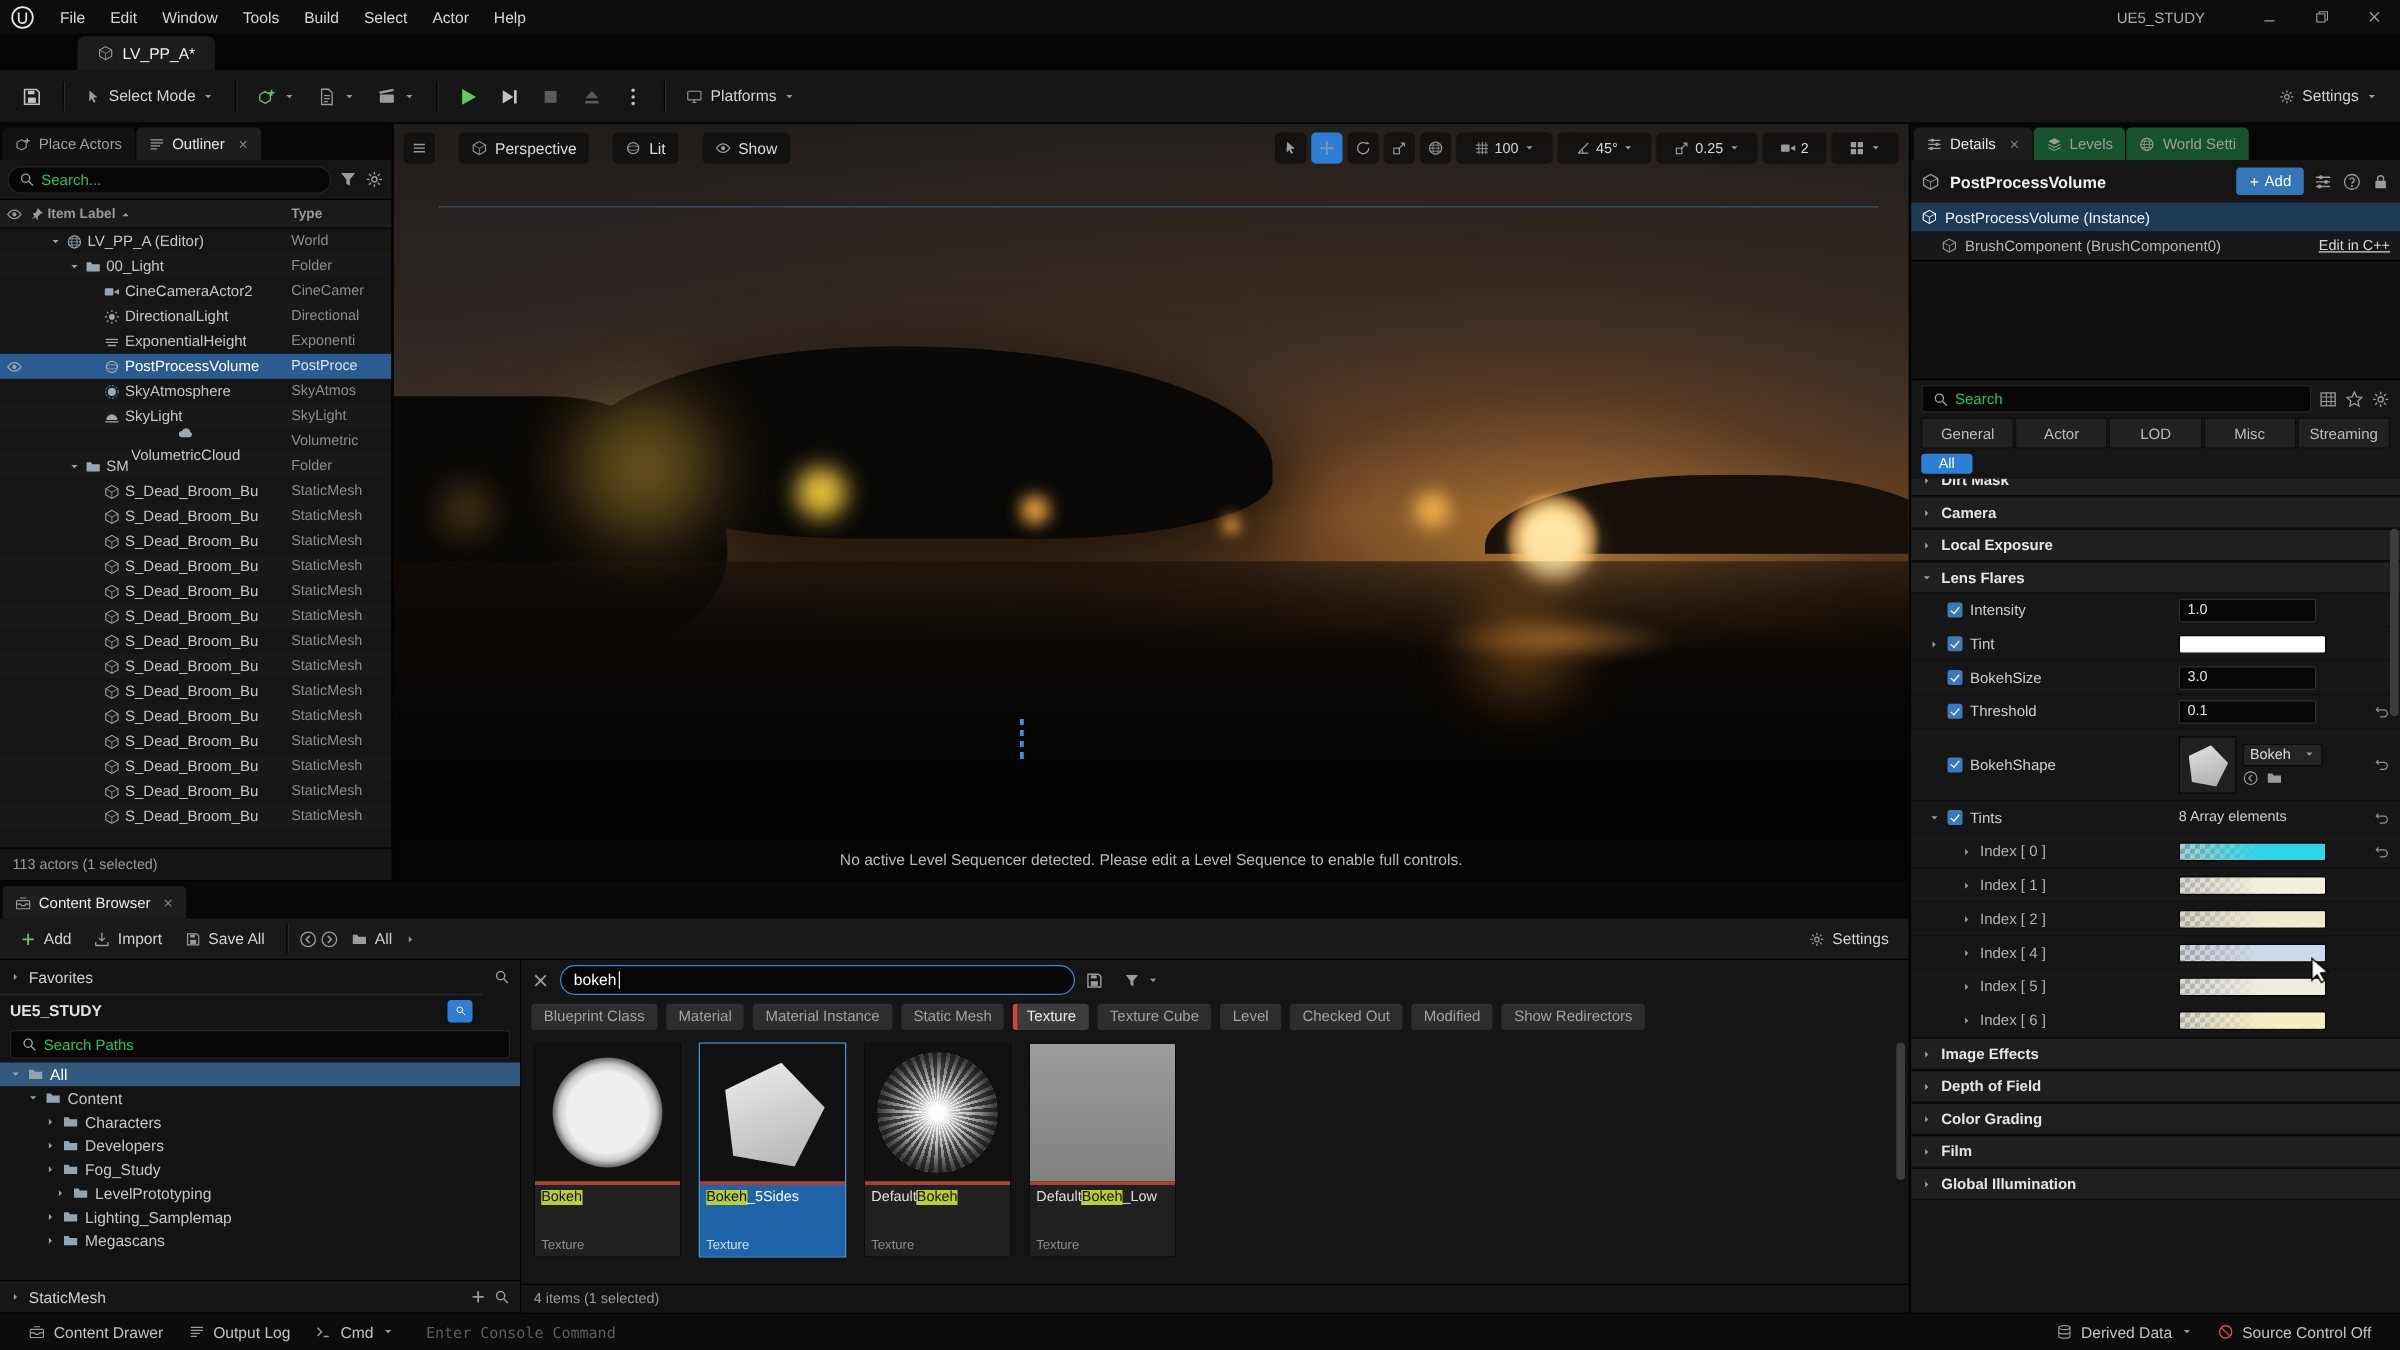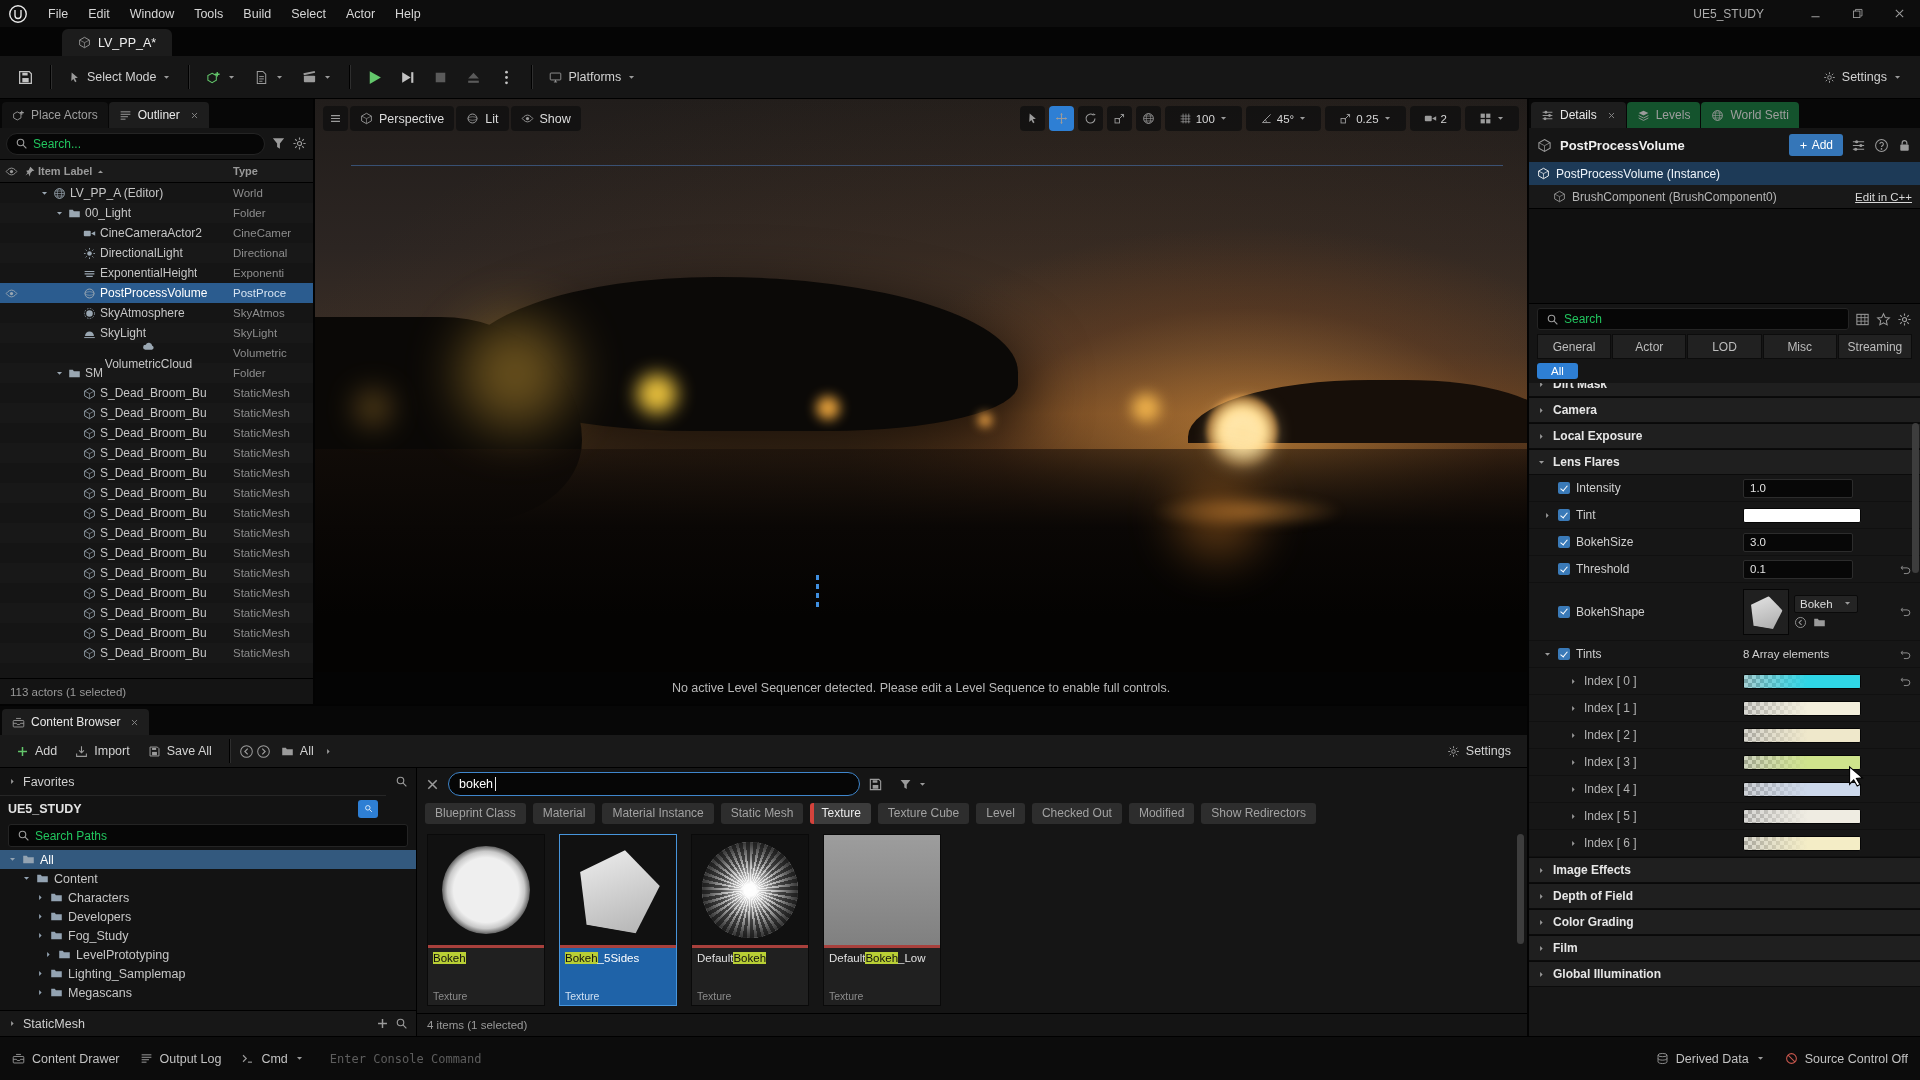--- a/index.html
+++ b/index.html
@@ -70,21 +70,21 @@
   linear-gradient(180deg,#211d1b 0%,#2c2522 26%,#3b2e25 44%,#5a3d22 55%,#241a11 66%,#0c0907 80%,#060404 100%)}
 .bokeh{position:absolute;border-radius:50%;transform:translate(-50%,-50%)}
 .rockA{position:absolute;left:12%;top:31%;width:46%;height:27%;background:#0b0907;border-radius:46% 54% 34% 42%/58% 62% 30% 42%;box-shadow:12px 18px 60px rgba(0,0,0,.75)}
 .rockB{position:absolute;left:-4%;top:38%;width:26%;height:36%;background:#0a0806;border-radius:0 45% 35% 0/0 60% 40% 0}
 .ridgeR{position:absolute;right:-2%;top:49%;width:30%;height:11%;background:#170f09;border-radius:50% 40% 0 0/90% 70% 0 0}
 .ground{position:absolute;left:0;right:0;top:61%;bottom:0;background:linear-gradient(180deg,rgba(22,14,9,.55),#0a0705 35%,#040302 75%)}
 .sun{position:absolute;left:76.5%;top:58%;width:74px;height:74px;border-radius:50%;transform:translate(-50%,-50%);background:radial-gradient(circle,#fff6d8 0 16%,#ffd887 38%,rgba(255,170,70,.55) 62%,rgba(255,150,50,0) 75%);filter:blur(2px)}
 .glint{position:absolute;left:69%;top:69%;width:16%;height:6%;background:radial-gradient(ellipse,rgba(255,170,70,.5),rgba(255,150,50,0) 70%);filter:blur(5px)}
 .bline{position:absolute;left:3%;right:2%;top:11.5%;height:1px;background:rgba(80,140,220,.45)}
 .gizmo{position:absolute;left:41.3%;top:83%;width:3px;height:34px;background:repeating-linear-gradient(180deg,#3f8fe0 0 5px,rgba(0,0,0,0) 5px 9px)}
-.vp-tl{position:absolute;top:7px;left:8px;display:flex;gap:2px;align-items:center}
+.vp-tl{position:absolute;top:7px;left:8px;display:flex;gap:19px;align-items:center}
 .vp-tr{position:absolute;top:7px;right:8px;display:flex;gap:4px;align-items:center}
 .vpbtn{height:25px;background:rgba(16,16,16,.82);border-radius:4px;display:flex;align-items:center;gap:6px;padding:0 10px;color:#dcdcdc;font-size:12.5px}
 .vpico{width:25px;height:25px;background:rgba(16,16,16,.82);border-radius:4px;display:flex;align-items:center;justify-content:center;color:#c9c9c9}
 .vpico.active{background:#2e7fd4;color:#fff}
 .vpgroup{height:25px;background:rgba(16,16,16,.82);border-radius:4px;display:flex;align-items:center;padding:0 14px;gap:4px;color:#cfcfcf}
 .vp-val{font-size:11.5px;color:#d6d6d6}
 .seqbar{position:absolute;left:0;right:0;bottom:0;height:32px;background:#040404;display:flex;align-items:center;justify-content:center;color:#b9b9b9;font-size:12.5px}
 
 .cbrowser{flex:1;background:#151515;border-top:2px solid #030303;display:flex;flex-direction:column;min-height:0}
 .cb-toolbar{height:33px;background:#191919;border-bottom:1px solid #000;display:flex;align-items:center;gap:2px;padding:0 8px;flex:none}
@@ -161,21 +161,21 @@
 .prow.shape{min-height:58px}
 .pthumb{width:46px;height:46px;background:#202020;border:1px solid #060606;display:flex;align-items:center;justify-content:center}
 .mini-pent{width:34px;height:34px;background:linear-gradient(150deg,#e8e8e8,#a8a8a8);clip-path:polygon(50% 3%,97% 37%,79% 96%,21% 96%,3% 37%);transform:rotate(10deg)}
 .shapecol{display:flex;flex-direction:column;gap:3px}
 .combo{width:64px;height:18px;background:#242424;border:1px solid #0a0a0a;border-radius:2px;display:flex;align-items:center;justify-content:space-between;padding:0 5px;color:#ddd;font-size:11.5px}
 .shapeicons{display:flex;gap:6px}
 .idx .pleft{padding-left:26px}
 .arrval{color:#cfcfcf;font-size:11.5px}
 .dscroll{position:absolute;right:1px;top:40px;width:7px;height:150px;background:#3d3d3d;border-radius:4px}
 
-.statusbar{height:44px;background:#0c0c0c;border-top:1px solid #000;display:flex;align-items:center;gap:20px;padding:0 12px;flex:none}
+.statusbar{height:30px;background:#0c0c0c;border-top:1px solid #000;display:flex;align-items:center;gap:20px;padding:0 23px;flex:none}
 .sb-item{display:flex;align-items:center;gap:7px;color:#c2c2c2;font-size:12.5px;white-space:nowrap}
 .sb-console{color:#5d5d5d;font-size:12px;font-family:"DejaVu Sans Mono",monospace;margin-left:6px}
 .mouse{position:fixed;left:1845px;top:765px;z-index:999;pointer-events:none}
 </style>
 </head>
 <body>
 
 <div class="menubar">
   <span class="icon lg">
       <svg viewBox="0 0 16 16">
@@ -1632,35 +1632,20 @@
               </div>
             </div>
           </div>
           <div class="prow idx">
             <div class="pleft">
               <span class="icon xs">
                 <svg viewBox="0 0 16 16">
                   <path d="M5.5 3.5 10 8l-4.5 4.5z" fill="currentColor"></path>
                 </svg>
               </span>
-              <span class="pname dim">Index [ 3 ]</span>
-            </div>
-            <div class="pval">
-              <div class="swatch checker">
-                <div class="swov" style="background: linear-gradient(90deg, rgba(207, 228, 140, 0.25) 0%, rgb(207, 228, 140) 55%);"></div>
-              </div>
-            </div>
-          </div>
-          <div class="prow idx">
-            <div class="pleft">
-              <span class="icon xs">
-                <svg viewBox="0 0 16 16">
-                  <path d="M5.5 3.5 10 8l-4.5 4.5z" fill="currentColor"></path>
-                </svg>
-              </span>
               <span class="pname dim">Index [ 4 ]</span>
             </div>
             <div class="pval">
               <div class="swatch checker">
                 <div class="swov" style="background: linear-gradient(90deg, rgba(204, 216, 235, 0.25) 0%, rgb(204, 216, 235) 55%);"></div>
               </div>
             </div>
           </div>
           <div class="prow idx">
             <div class="pleft">

